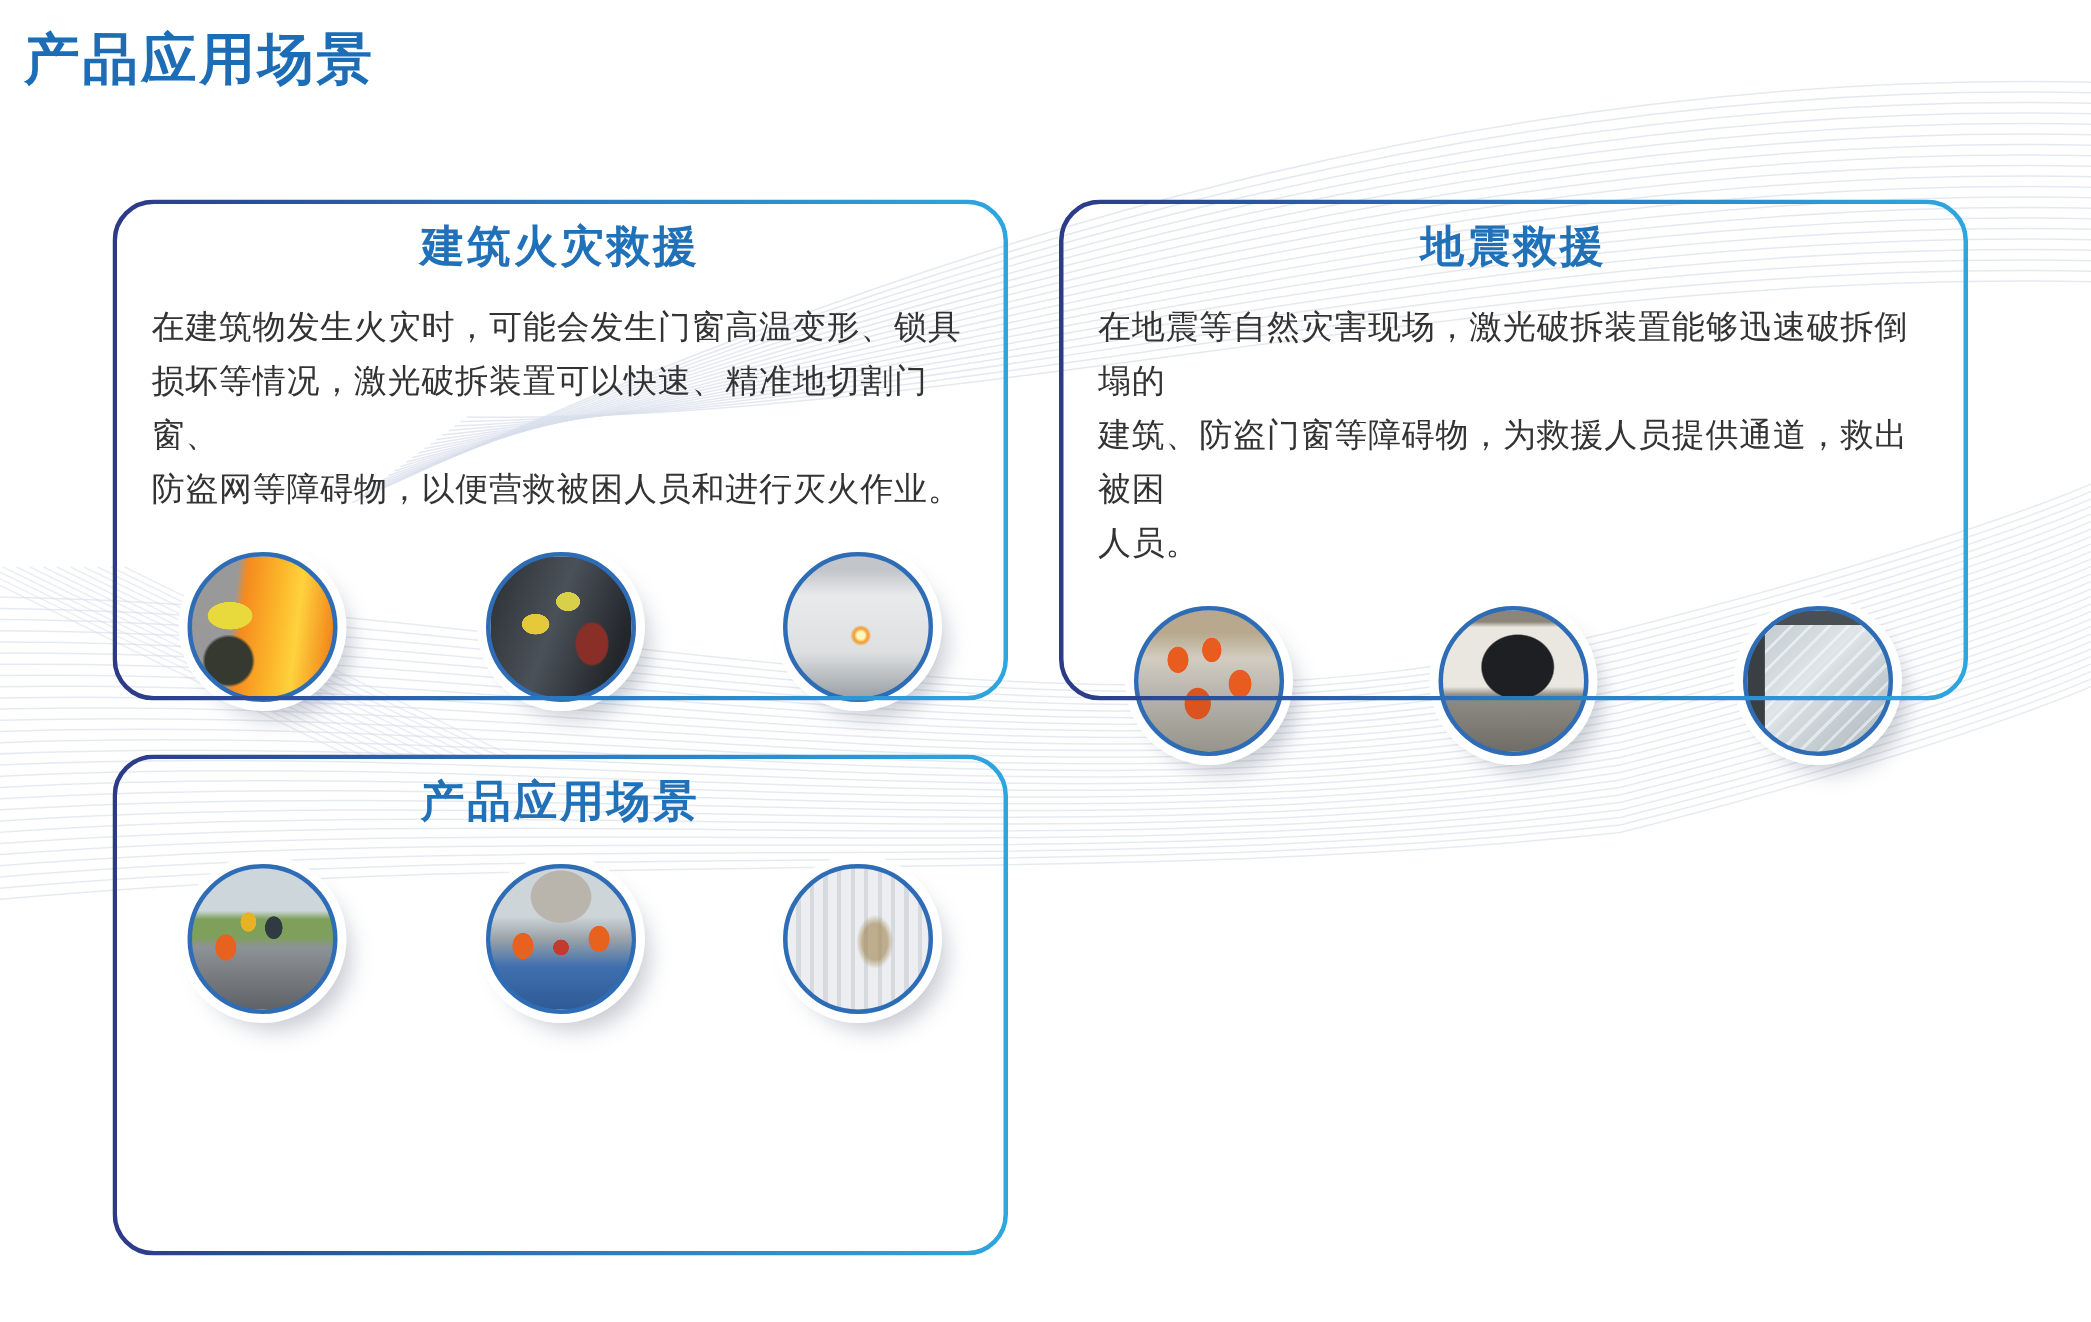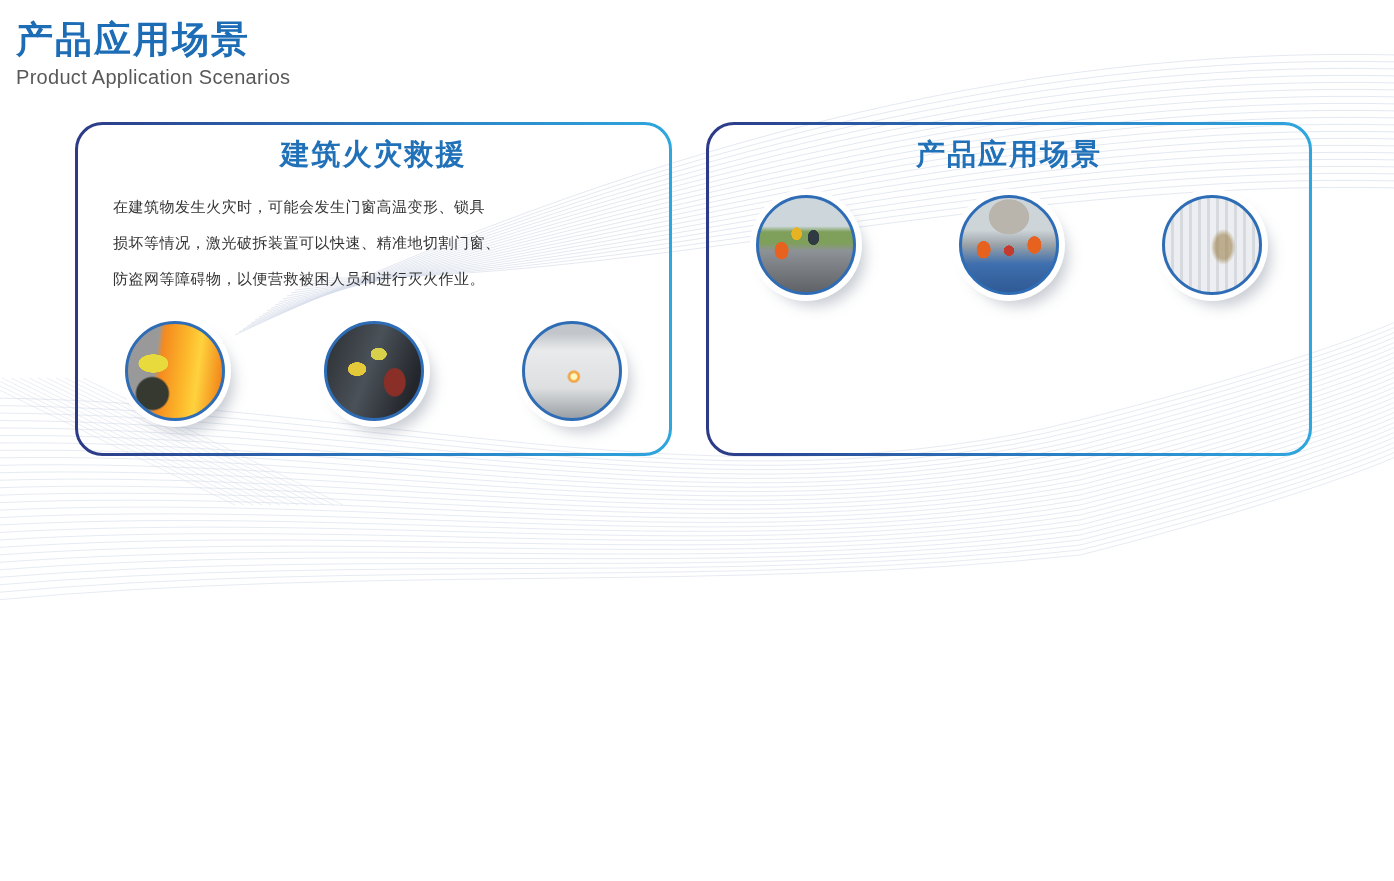--- a/index.html
+++ b/index.html
@@ -2,26 +2,26 @@
 <html><head>
 <meta charset="utf-8">
 <style>
   html,body{margin:0;padding:0;background:#fff;}
   .page{position:relative;width:1394px;height:881px;background:#ffffff;overflow:hidden;
         font-family:"Liberation Sans","DejaVu Sans",sans-serif;}
   .waves{position:absolute;left:0;top:0;width:1394px;height:881px;z-index:0;}
   .header{position:absolute;left:16px;top:18px;z-index:2;}
   .header h1{margin:0;font-size:37px;font-weight:700;color:#1c6db6;letter-spacing:2px;line-height:1.2;}
   .header .sub{margin-top:4px;font-size:20px;color:#595959;letter-spacing:.3px;}
-  .grid{position:absolute;left:75px;top:122px;z-index:1;display:grid;
+  .grid{position:absolute;left:75px;top:133px;z-index:1;display:grid;
         grid-template-columns:597px 606px;column-gap:34px;row-gap:36px;grid-auto-rows:334px;}
   .card{position:relative;box-sizing:border-box;padding:15px 18px 0 18px;background:transparent;}
   .card-border{position:absolute;left:0;top:0;width:100%;height:100%;pointer-events:none;}
   .card-title{margin:0;text-align:center;font-size:29px;font-weight:700;color:#2171b8;letter-spacing:2px;line-height:34px;}
-  .card-text{margin:18px 6px 0 20px;font-size:15px;line-height:36px;color:#333;
+  .card-text{margin:18px 6px 0 8px;font-size:22px;line-height:36px;color:#333;
              letter-spacing:.5px;white-space:pre-line;font-weight:500;}
   .photos{display:flex;justify-content:space-between;padding:0 32px;margin-top:24px;}
   .photo{width:94px;height:94px;border-radius:50%;border:3px solid #2e6db6;
          box-shadow:0 0 0 6px #ffffff,9px 11px 14px rgba(96,108,130,.35);
          background-color:#cfd4d9;}
   
   .p00{background:
        radial-gradient(26% 16% at 27% 42%,#e8d93c 0 60%,rgba(0,0,0,0) 62%),
        radial-gradient(55% 55% at 26% 74%,#35392f 0 30%,rgba(0,0,0,0) 34%),
        linear-gradient(97deg,#99999a 0 30%,#f58a1f 36%,#fcb62a 58%,#ffd23e 72%,#ef7612 100%);}
@@ -141,40 +141,53 @@
       <path d="M 38 378 L 298 505" fill="none" stroke="#d9deeb" stroke-width="1" opacity="0.5"></path>
       <path d="M 47 378 L 307 505" fill="none" stroke="#d9deeb" stroke-width="1" opacity="0.5"></path>
       <path d="M 56 378 L 316 505" fill="none" stroke="#d9deeb" stroke-width="1" opacity="0.5"></path>
       <path d="M 65 378 L 325 505" fill="none" stroke="#d9deeb" stroke-width="1" opacity="0.5"></path>
       <path d="M 74 378 L 334 505" fill="none" stroke="#d9deeb" stroke-width="1" opacity="0.5"></path>
       <path d="M 83 378 L 343 505" fill="none" stroke="#d9deeb" stroke-width="1" opacity="0.5"></path>
     </svg>
 
   <div class="header">
     <h1>产品应用场景</h1>
-    <div class="sub">Product Application Scenarios</div>
   </div>
 
   <div class="grid">
 
     <section class="card">
       <svg class="card-border" viewBox="0 0 597 334" preserveAspectRatio="none">
         <rect x="1.5" y="1.5" width="594" height="331" rx="26" fill="none" stroke="url(#cardGrad)" stroke-width="3"></rect>
       </svg>
       <h2 class="card-title">建筑火灾救援</h2>
       <p class="card-text">在建筑物发生火灾时，可能会发生门窗高温变形、锁具
 损坏等情况，激光破拆装置可以快速、精准地切割门窗、
 防盗网等障碍物，以便营救被困人员和进行灭火作业。</p>
       <div class="photos">
         <div class="photo p00"></div>
         <div class="photo p01"></div>
         <div class="photo p02"></div>
       </div>
     </section>
 
+    <section class="card">
+      <svg class="card-border" viewBox="0 0 606 334" preserveAspectRatio="none">
+        <rect x="1.5" y="1.5" width="603" height="331" rx="26" fill="none" stroke="url(#cardGrad)" stroke-width="3"></rect>
+      </svg>
+      <h2 class="card-title">地震救援</h2>
+      <p class="card-text">在地震等自然灾害现场，激光破拆装置能够迅速破拆倒塌的
+建筑、防盗门窗等障碍物，为救援人员提供通道，救出被困
+人员。</p>
+      <div class="photos">
+        <div class="photo p10"></div>
+        <div class="photo p11"></div>
+        <div class="photo p12"></div>
+      </div>
+    </section>
 
     <section class="card">
       <svg class="card-border" viewBox="0 0 597 334" preserveAspectRatio="none">
         <rect x="1.5" y="1.5" width="594" height="331" rx="26" fill="none" stroke="url(#cardGrad)" stroke-width="3"></rect>
       </svg>
       <h2 class="card-title">产品应用场景</h2>
       <div class="photos">
         <div class="photo p20"></div>
         <div class="photo p21"></div>
         <div class="photo p22"></div>

